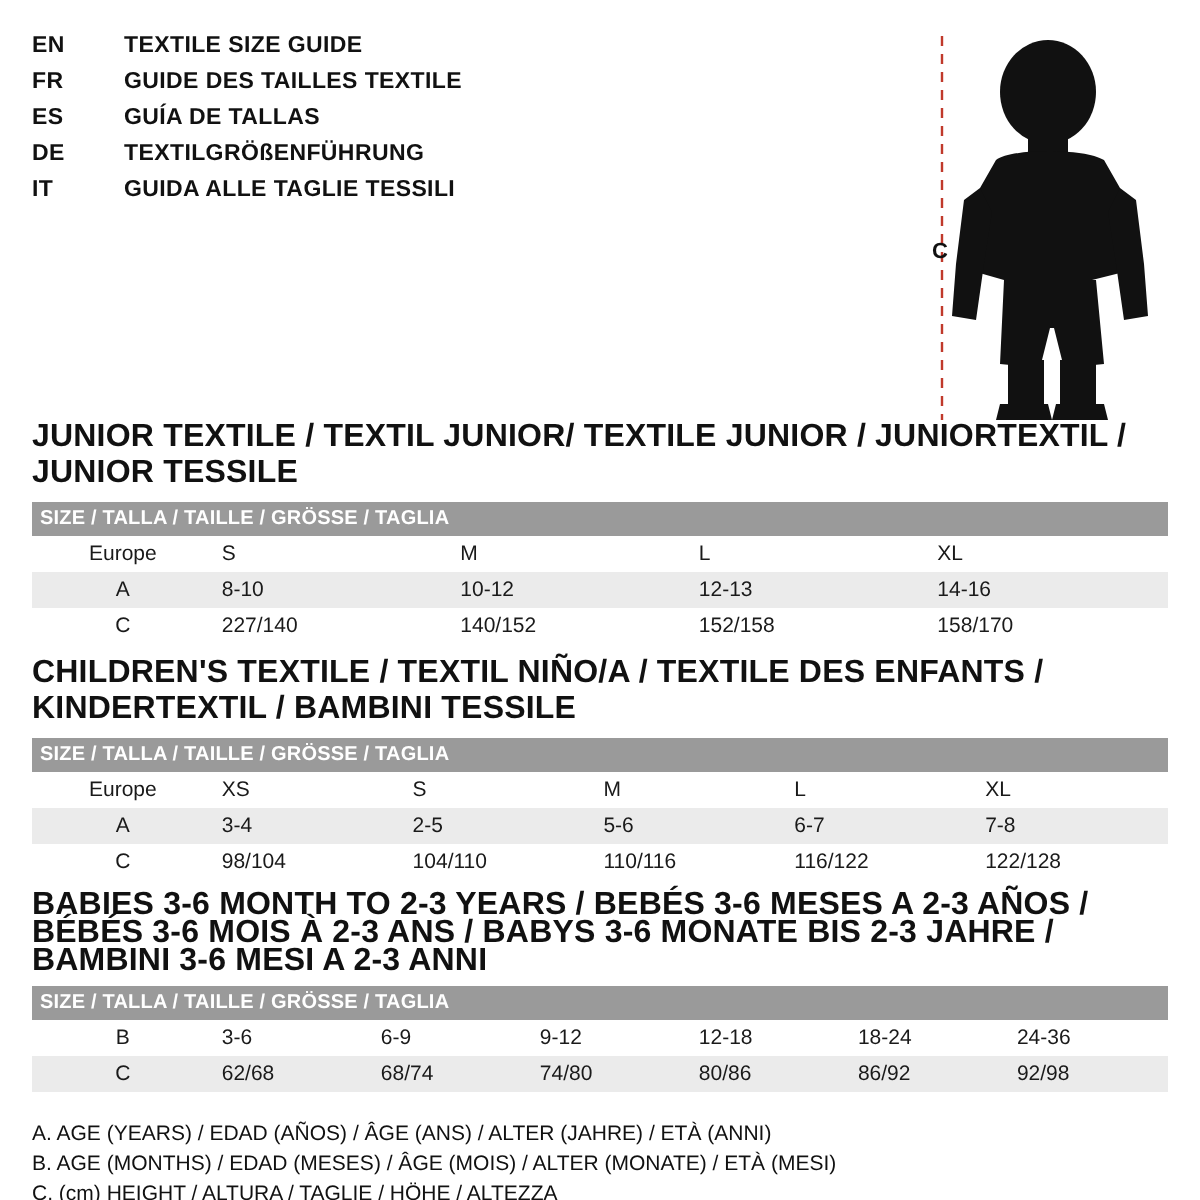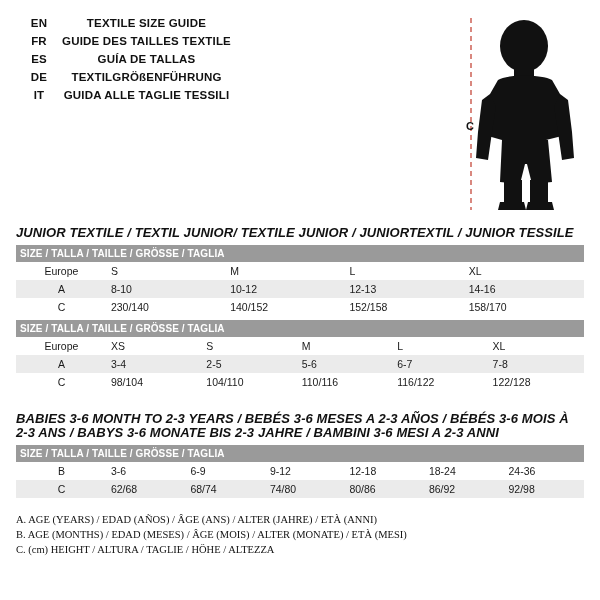--- a/index.html
+++ b/index.html
@@ -19,21 +19,20 @@
     width: 600px;
     height: 600px;
     box-sizing: border-box;
     padding: 14px 16px 8px 16px;
   }
 
   
   .header {
     position: relative;
     height: 190px;
-    text-align: center;
   }
   .lang-table {
     border-collapse: collapse;
     font-size: 11.5px;
     letter-spacing: 0.2px;
   }
   .lang-table td {
     padding: 3px 0 3px 0;
     vertical-align: top;
     white-space: nowrap;
@@ -66,26 +65,25 @@
     font-size: 11px;
     font-weight: bold;
     color: #111;
   }
 
   
   .section {
     margin-top: 4px;
   }
   .section-title {
-    font-size: 13px;
-    font-weight: bold;
-    color: #111;
-    margin: 21px 0 5px 0;
+    font-size: 16px;
+    font-weight: bold;
+    color: #111;
+    margin: 6px 0 5px 0;
     letter-spacing: 0.1px;
-    font-style: italic;
   }
   .section-title.multiline {
     line-height: 14px;
   }
   table.size {
     width: 100%;
     border-collapse: collapse;
     font-size: 10.5px;
     table-layout: fixed;
   }
@@ -118,21 +116,20 @@
 
   
   .legend {
     margin-top: 14px;
     font-size: 10.5px;
     line-height: 15px;
     color: #111;
   }
   .legend div {
     white-space: nowrap;
-    font-family: Liberation Serif, serif;
   }
 </style>
 </head>
 <body>
 
 <div class="page">
 
   <div class="header">
     <table class="lang-table">
       <tbody>
@@ -226,30 +223,31 @@
         </tr>
         <tr class="shaded">
           <td class="rowlabel">A</td>
           <td>8-10</td>
           <td>10-12</td>
           <td>12-13</td>
           <td>14-16</td>
         </tr>
         <tr class="plain">
           <td class="rowlabel">C</td>
-          <td>230/140</td>
+          <td>227/140</td>
           <td>140/152</td>
           <td>152/158</td>
           <td>158/170</td>
         </tr>
       </tbody>
     </table>
   </div>
 
   <div class="section">
+    <div class="section-title">CHILDREN'S TEXTILE / TEXTIL NIÑO/A / TEXTILE DES ENFANTS / KINDERTEXTIL / BAMBINI TESSILE</div>
     <table class="size">
       <colgroup>
         <col style="width:16%">
           <col style="width:16.8%">
           <col style="width:16.8%">
           <col style="width:16.8%">
           <col style="width:16.8%">
           <col style="width:16.8%">
       </colgroup>
       <thead>

